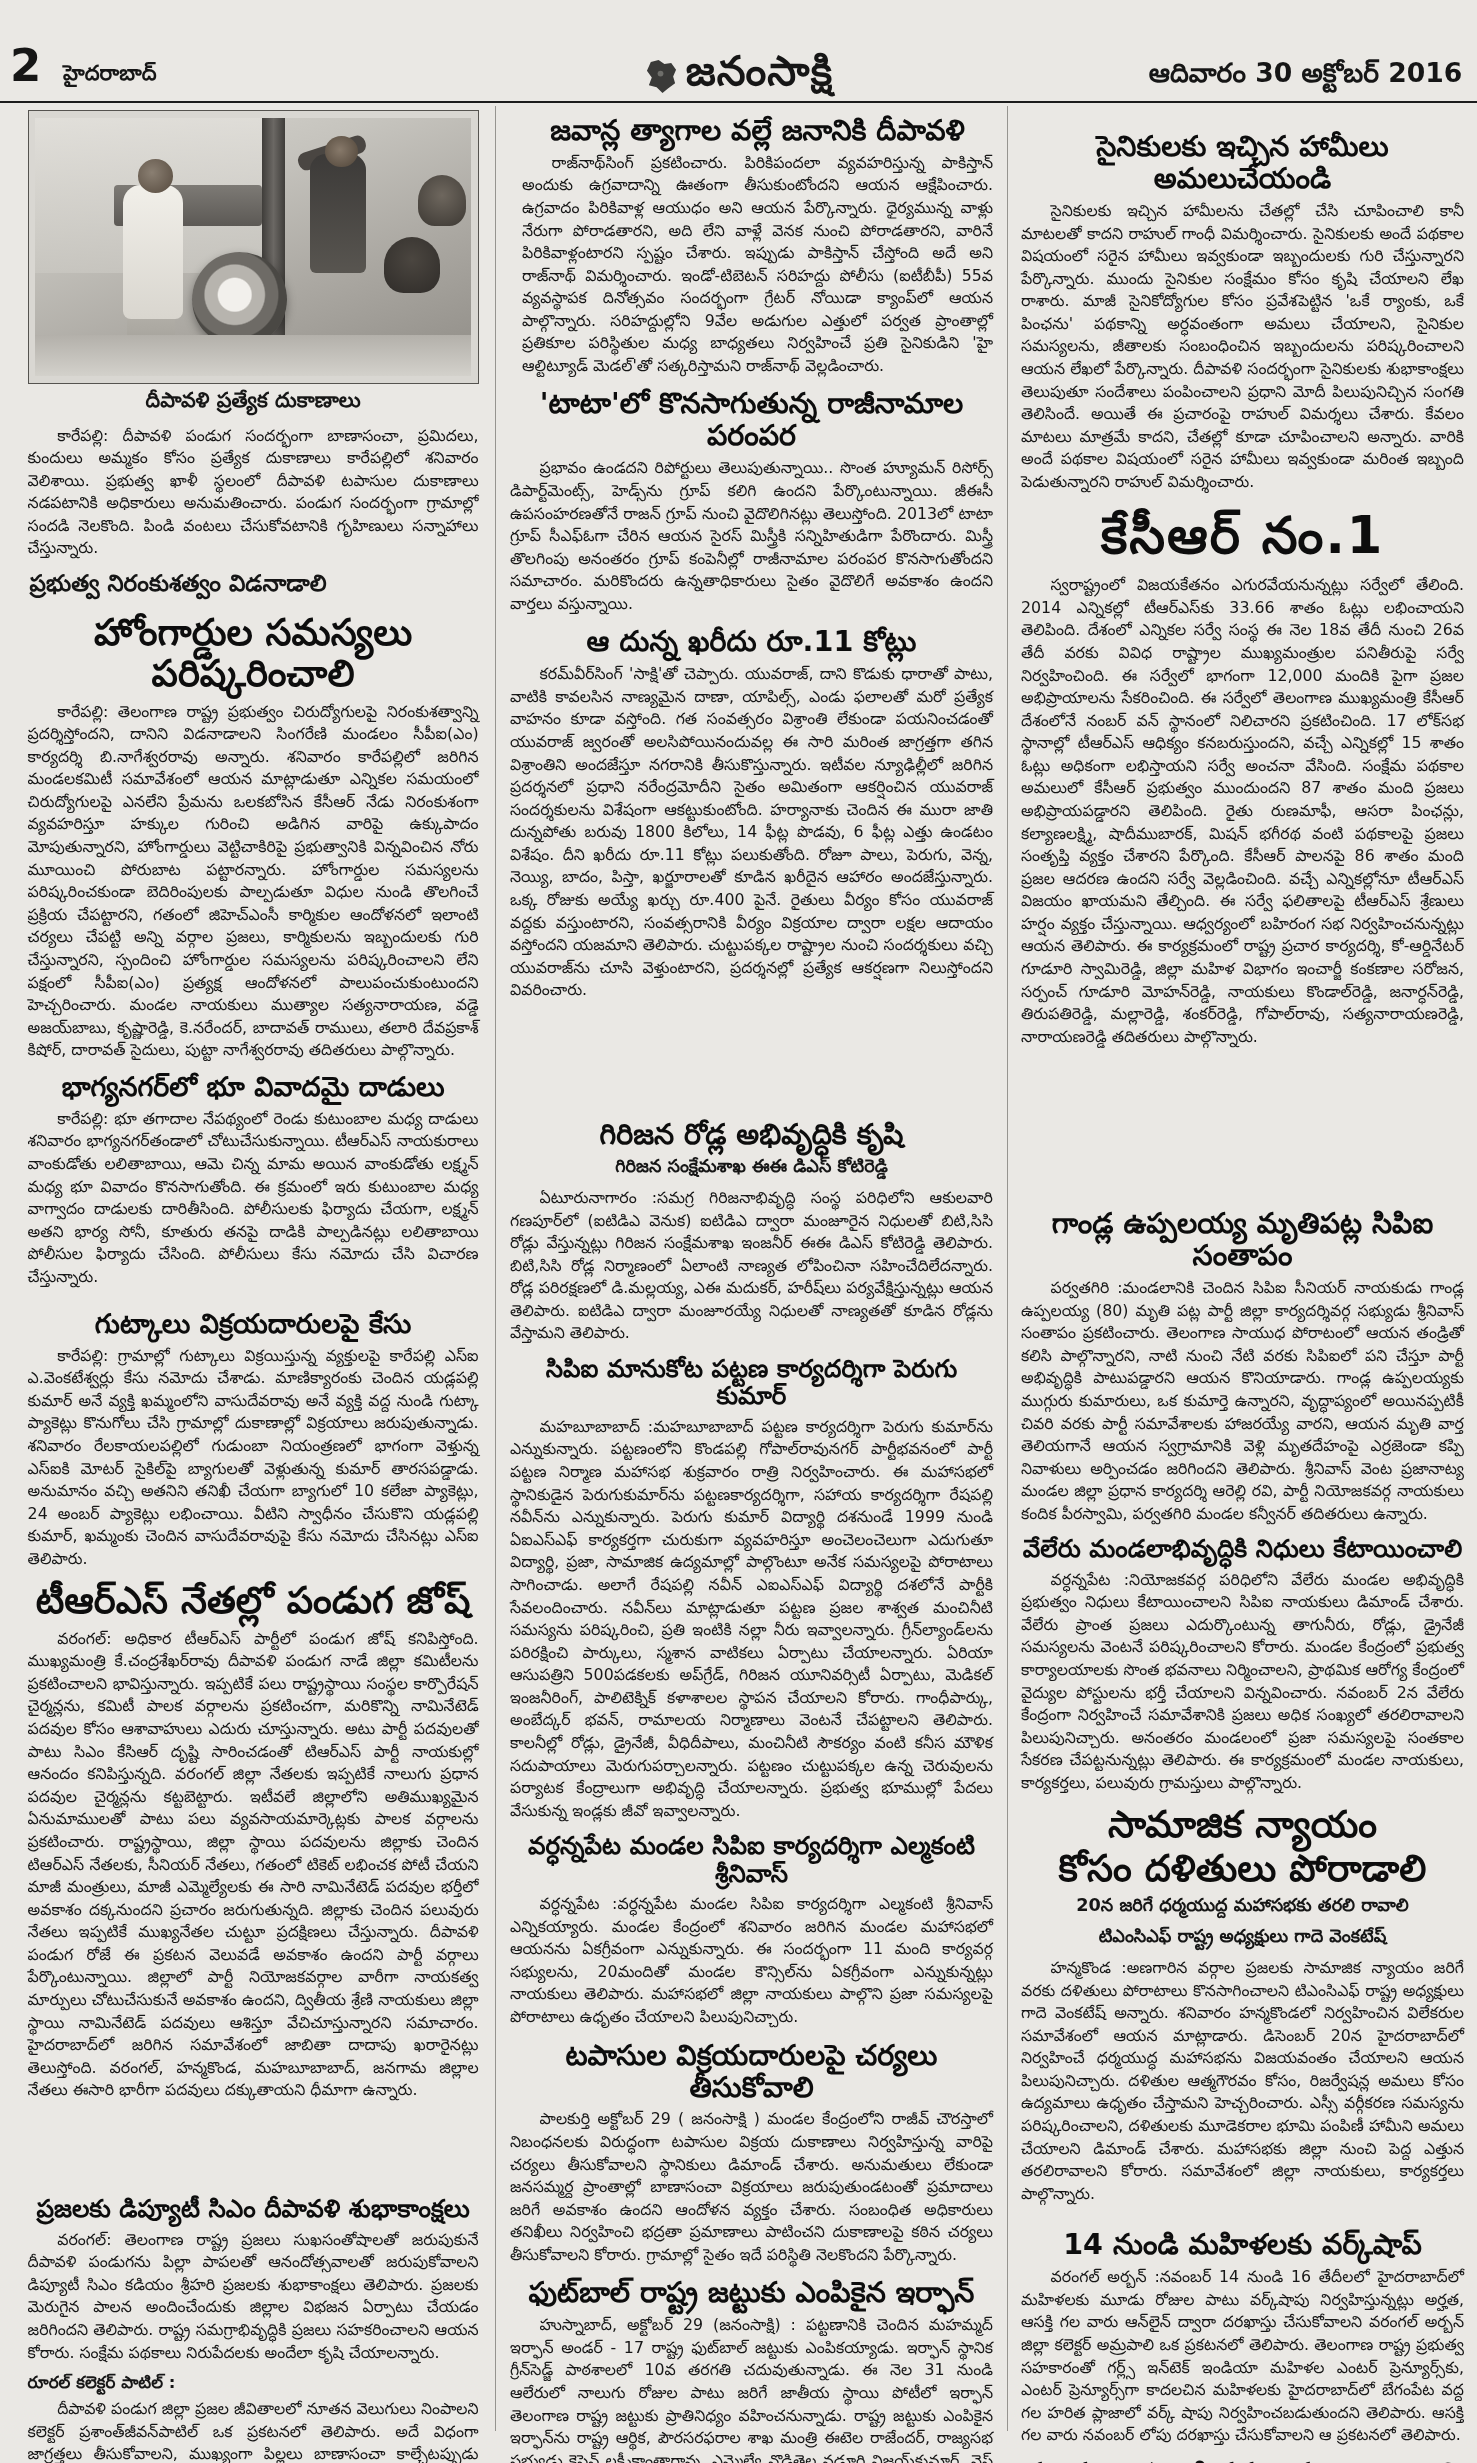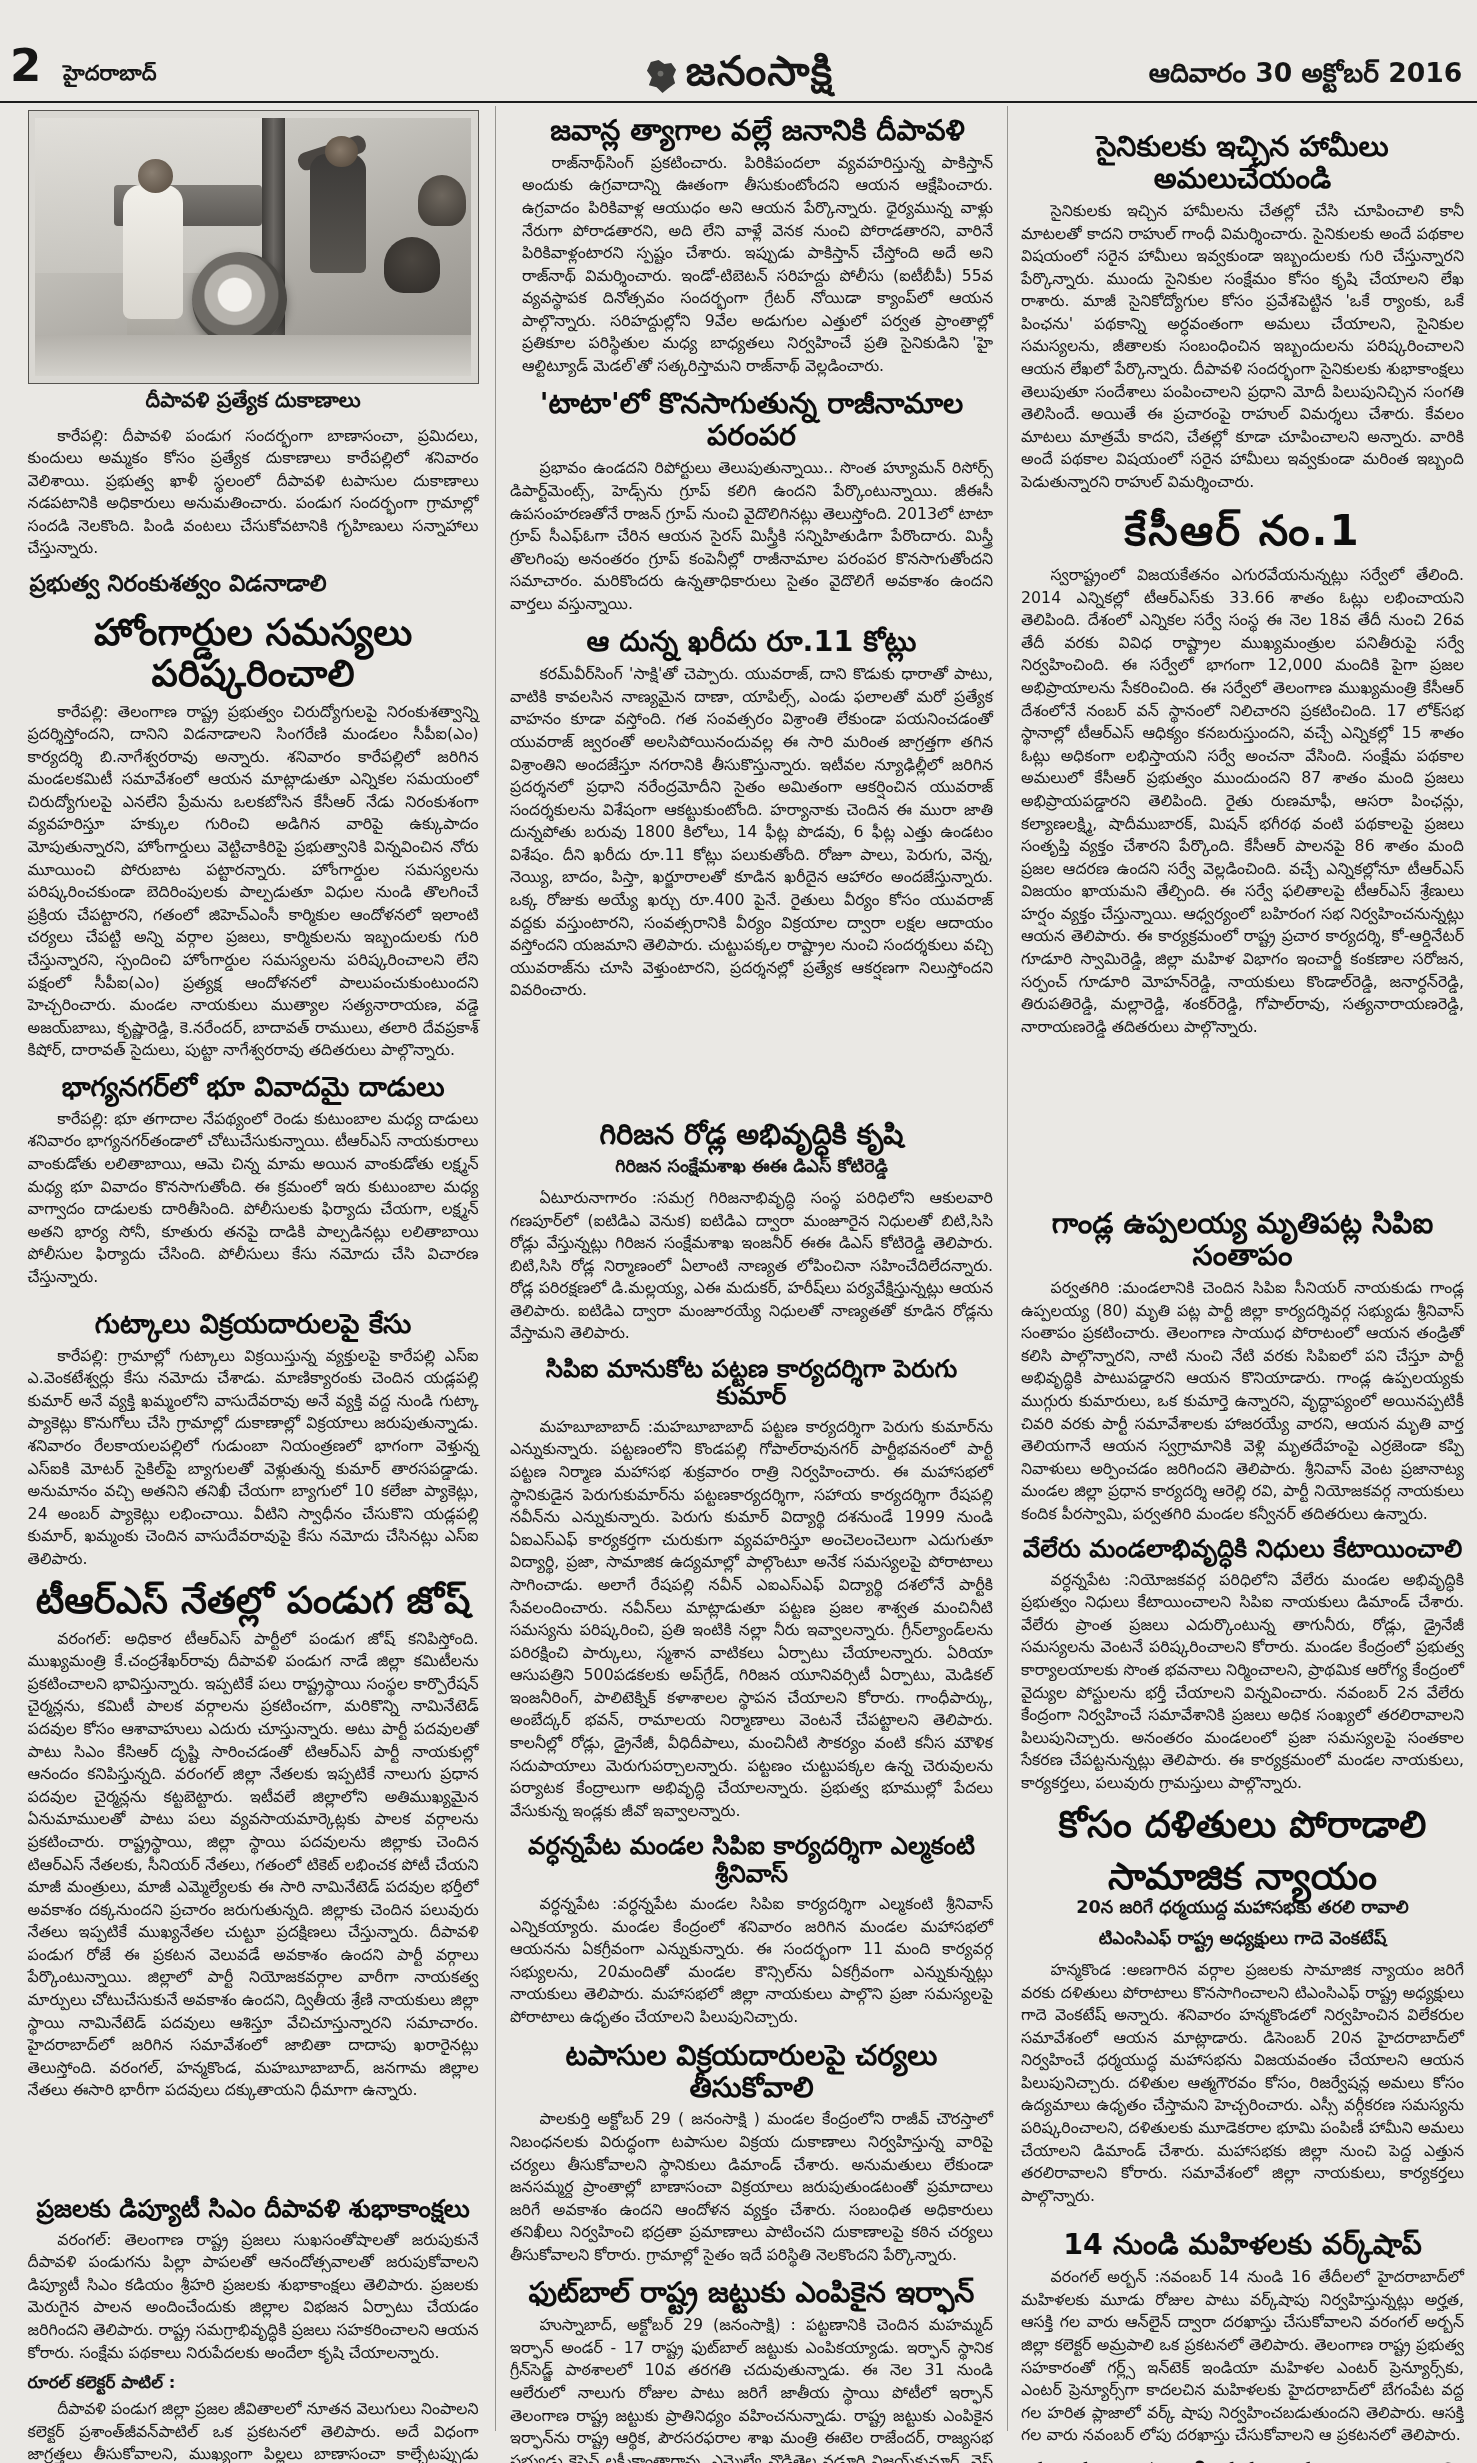--- a/index.html
+++ b/index.html
@@ -17,21 +17,21 @@
   .col{position:absolute;top:110px;}
   .col-left{left:27.6px;width:451px;}
   .col-mid{left:510px;width:483px;}
   .col-right{left:1021px;width:443px;}
   .art{margin:0 0 9.9px 0;}
   .hl{font-weight:bold;text-align:center;line-height:1.12;margin:9.9px 0 5.9px 0;color:#0d0d0d;}
   .h-xl{font-size:37px;}
   .h-lg{font-size:27px;}
   .h-md{font-size:28.6px;}
   .h-sm{font-size:24.6px;}
-  .h-xxl{font-size:42px;letter-spacing:2px;margin:13.8px 0 9.9px 0;}
+  .h-xxl{font-size:51px;letter-spacing:2px;margin:13.8px 0 9.9px 0;}
   .kicker{font-size:23px;font-weight:bold;margin:5.9px 0 0 2px;}
   .sub{font-size:17.7px;font-weight:bold;text-align:center;margin:0 0 5.9px 0;}
   .subhead{font-size:16.7px;font-weight:bold;margin:3.9px 0 2px 0;}
   .body{font-size:15.8px;line-height:1.43;text-align:justify;text-indent:29.6px;margin:2px 0 7.9px 0;}
   
   .photo-frame{border:1px solid #55534f;background:#d9d7d2;padding:6.9px;margin:0 0 3.9px 0;}
   .photo{position:relative;height:258px;overflow:hidden;
          background:linear-gradient(160deg,#d8d6d0 0%,#c6c4be 30%,#aaa7a1 65%,#8f8c86 100%);}
   .photo div{position:absolute;}
   .ph-wall{left:0;top:0;width:55%;height:60%;background:linear-gradient(180deg,#e3e1dc,#c9c7c1);opacity:.8;}
@@ -189,22 +189,22 @@
       <h2 class="hl h-md">గాండ్ల ఉప్పలయ్య మృతిపట్ల సిపిఐ సంతాపం</h2>
       <p class="body">పర్వతగిరి :మండలానికి చెందిన సిపిఐ సీనియర్ నాయకుడు గాండ్ల ఉప్పలయ్య (80) మృతి పట్ల పార్టీ జిల్లా కార్యదర్శివర్గ సభ్యుడు శ్రీనివాస్ సంతాపం ప్రకటించారు. తెలంగాణ సాయుధ పోరాటంలో ఆయన తండ్రితో కలిసి పాల్గొన్నారని, నాటి నుంచి నేటి వరకు సిపిఐలో పని చేస్తూ పార్టీ అభివృద్ధికి పాటుపడ్డారని ఆయన కొనియాడారు. గాండ్ల ఉప్పలయ్యకు ముగ్గురు కుమారులు, ఒక కుమార్తె ఉన్నారని, వృద్ధాప్యంలో అయినప్పటికీ చివరి వరకు పార్టీ సమావేశాలకు హాజరయ్యే వారని, ఆయన మృతి వార్త తెలియగానే ఆయన స్వగ్రామానికి వెళ్లి మృతదేహంపై ఎర్రజెండా కప్పి నివాళులు అర్పించడం జరిగిందని తెలిపారు. శ్రీనివాస్ వెంట ప్రజానాట్య మండల జిల్లా ప్రధాన కార్యదర్శి ఆరెల్లి రవి, పార్టీ నియోజకవర్గ నాయకులు కందిక పీరస్వామి, పర్వతగిరి మండల కన్వీనర్ తదితరులు ఉన్నారు.</p>
     </article>
 
     <article class="art" style="min-height:248px;">
       <h2 class="hl h-sm">వేలేరు మండలాభివృద్ధికి నిధులు కేటాయించాలి</h2>
       <p class="body">వర్ధన్నపేట :నియోజకవర్గ పరిధిలోని వేలేరు మండల అభివృద్ధికి ప్రభుత్వం నిధులు కేటాయించాలని సిపిఐ నాయకులు డిమాండ్ చేశారు. వేలేరు ప్రాంత ప్రజలు ఎదుర్కొంటున్న తాగునీరు, రోడ్లు, డ్రైనేజీ సమస్యలను వెంటనే పరిష్కరించాలని కోరారు. మండల కేంద్రంలో ప్రభుత్వ కార్యాలయాలకు సొంత భవనాలు నిర్మించాలని, ప్రాథమిక ఆరోగ్య కేంద్రంలో వైద్యుల పోస్టులను భర్తీ చేయాలని విన్నవించారు. నవంబర్ 2న వేలేరు కేంద్రంగా నిర్వహించే సమావేశానికి ప్రజలు అధిక సంఖ్యలో తరలిరావాలని పిలుపునిచ్చారు. అనంతరం మండలంలో ప్రజా సమస్యలపై సంతకాల సేకరణ చేపట్టనున్నట్లు తెలిపారు. ఈ కార్యక్రమంలో మండల నాయకులు, కార్యకర్తలు, పలువురు గ్రామస్తులు పాల్గొన్నారు.</p>
     </article>
 
     <article class="art" style="min-height:414px;">
+      <h2 class="hl h-xl" style="margin-bottom:0;">సామాజిక న్యాయం</h2>
       <h2 class="hl h-xl" style="margin-top:2px;">కోసం దళితులు పోరాడాలి</h2>
-      <h2 class="hl h-xl" style="margin-bottom:0;">సామాజిక న్యాయం</h2>
       <div class="sub">20న జరిగే ధర్మయుద్ద మహాసభకు తరలి రావాలి</div>
       <div class="sub">టిఎంసిఎఫ్ రాష్ట్ర అధ్యక్షులు గాదె వెంకటేష్</div>
       <p class="body">హన్మకొండ :అణగారిన వర్గాల ప్రజలకు సామాజిక న్యాయం జరిగే వరకు దళితులు పోరాటాలు కొనసాగించాలని టిఎంసిఎఫ్ రాష్ట్ర అధ్యక్షులు గాదె వెంకటేష్ అన్నారు. శనివారం హన్మకొండలో నిర్వహించిన విలేకరుల సమావేశంలో ఆయన మాట్లాడారు. డిసెంబర్ 20న హైదరాబాద్‌లో నిర్వహించే ధర్మయుద్ధ మహాసభను విజయవంతం చేయాలని ఆయన పిలుపునిచ్చారు. దళితుల ఆత్మగౌరవం కోసం, రిజర్వేషన్ల అమలు కోసం ఉద్యమాలు ఉధృతం చేస్తామని హెచ్చరించారు. ఎస్సీ వర్గీకరణ సమస్యను పరిష్కరించాలని, దళితులకు మూడెకరాల భూమి పంపిణీ హామీని అమలు చేయాలని డిమాండ్ చేశారు. మహాసభకు జిల్లా నుంచి పెద్ద ఎత్తున తరలిరావాలని కోరారు. సమావేశంలో జిల్లా నాయకులు, కార్యకర్తలు పాల్గొన్నారు.</p>
     </article>
 
     <article class="art" style="min-height:209px;">
       <h2 class="hl h-md">14 నుండి మహిళలకు వర్క్‌షాప్</h2>
       <p class="body">వరంగల్ అర్బన్ :నవంబర్ 14 నుండి 16 తేదీలలో హైదరాబాద్‌లో మహిళలకు మూడు రోజుల పాటు వర్క్‌షాపు నిర్వహిస్తున్నట్లు అర్హత, ఆసక్తి గల వారు ఆన్‌లైన్ ద్వారా దరఖాస్తు చేసుకోవాలని వరంగల్ అర్బన్ జిల్లా కలెక్టర్ అమ్రపాలి ఒక ప్రకటనలో తెలిపారు. తెలంగాణ రాష్ట్ర ప్రభుత్వ సహకారంతో గర్ల్స్ ఇన్‌టెక్ ఇండియా మహిళల ఎంటర్ ప్రెన్యూర్స్‌కు, ఎంటర్ ప్రెన్యూర్స్‌గా కాదలచిన మహిళలకు హైదరాబాద్‌లో బేగంపేట వద్ద గల హరిత ప్లాజాలో వర్క్ షాపు నిర్వహించబడుతుందని తెలిపారు. ఆసక్తి గల వారు నవంబర్ లోపు దరఖాస్తు చేసుకోవాలని ఆ ప్రకటనలో తెలిపారు.</p>
     </article>
 

